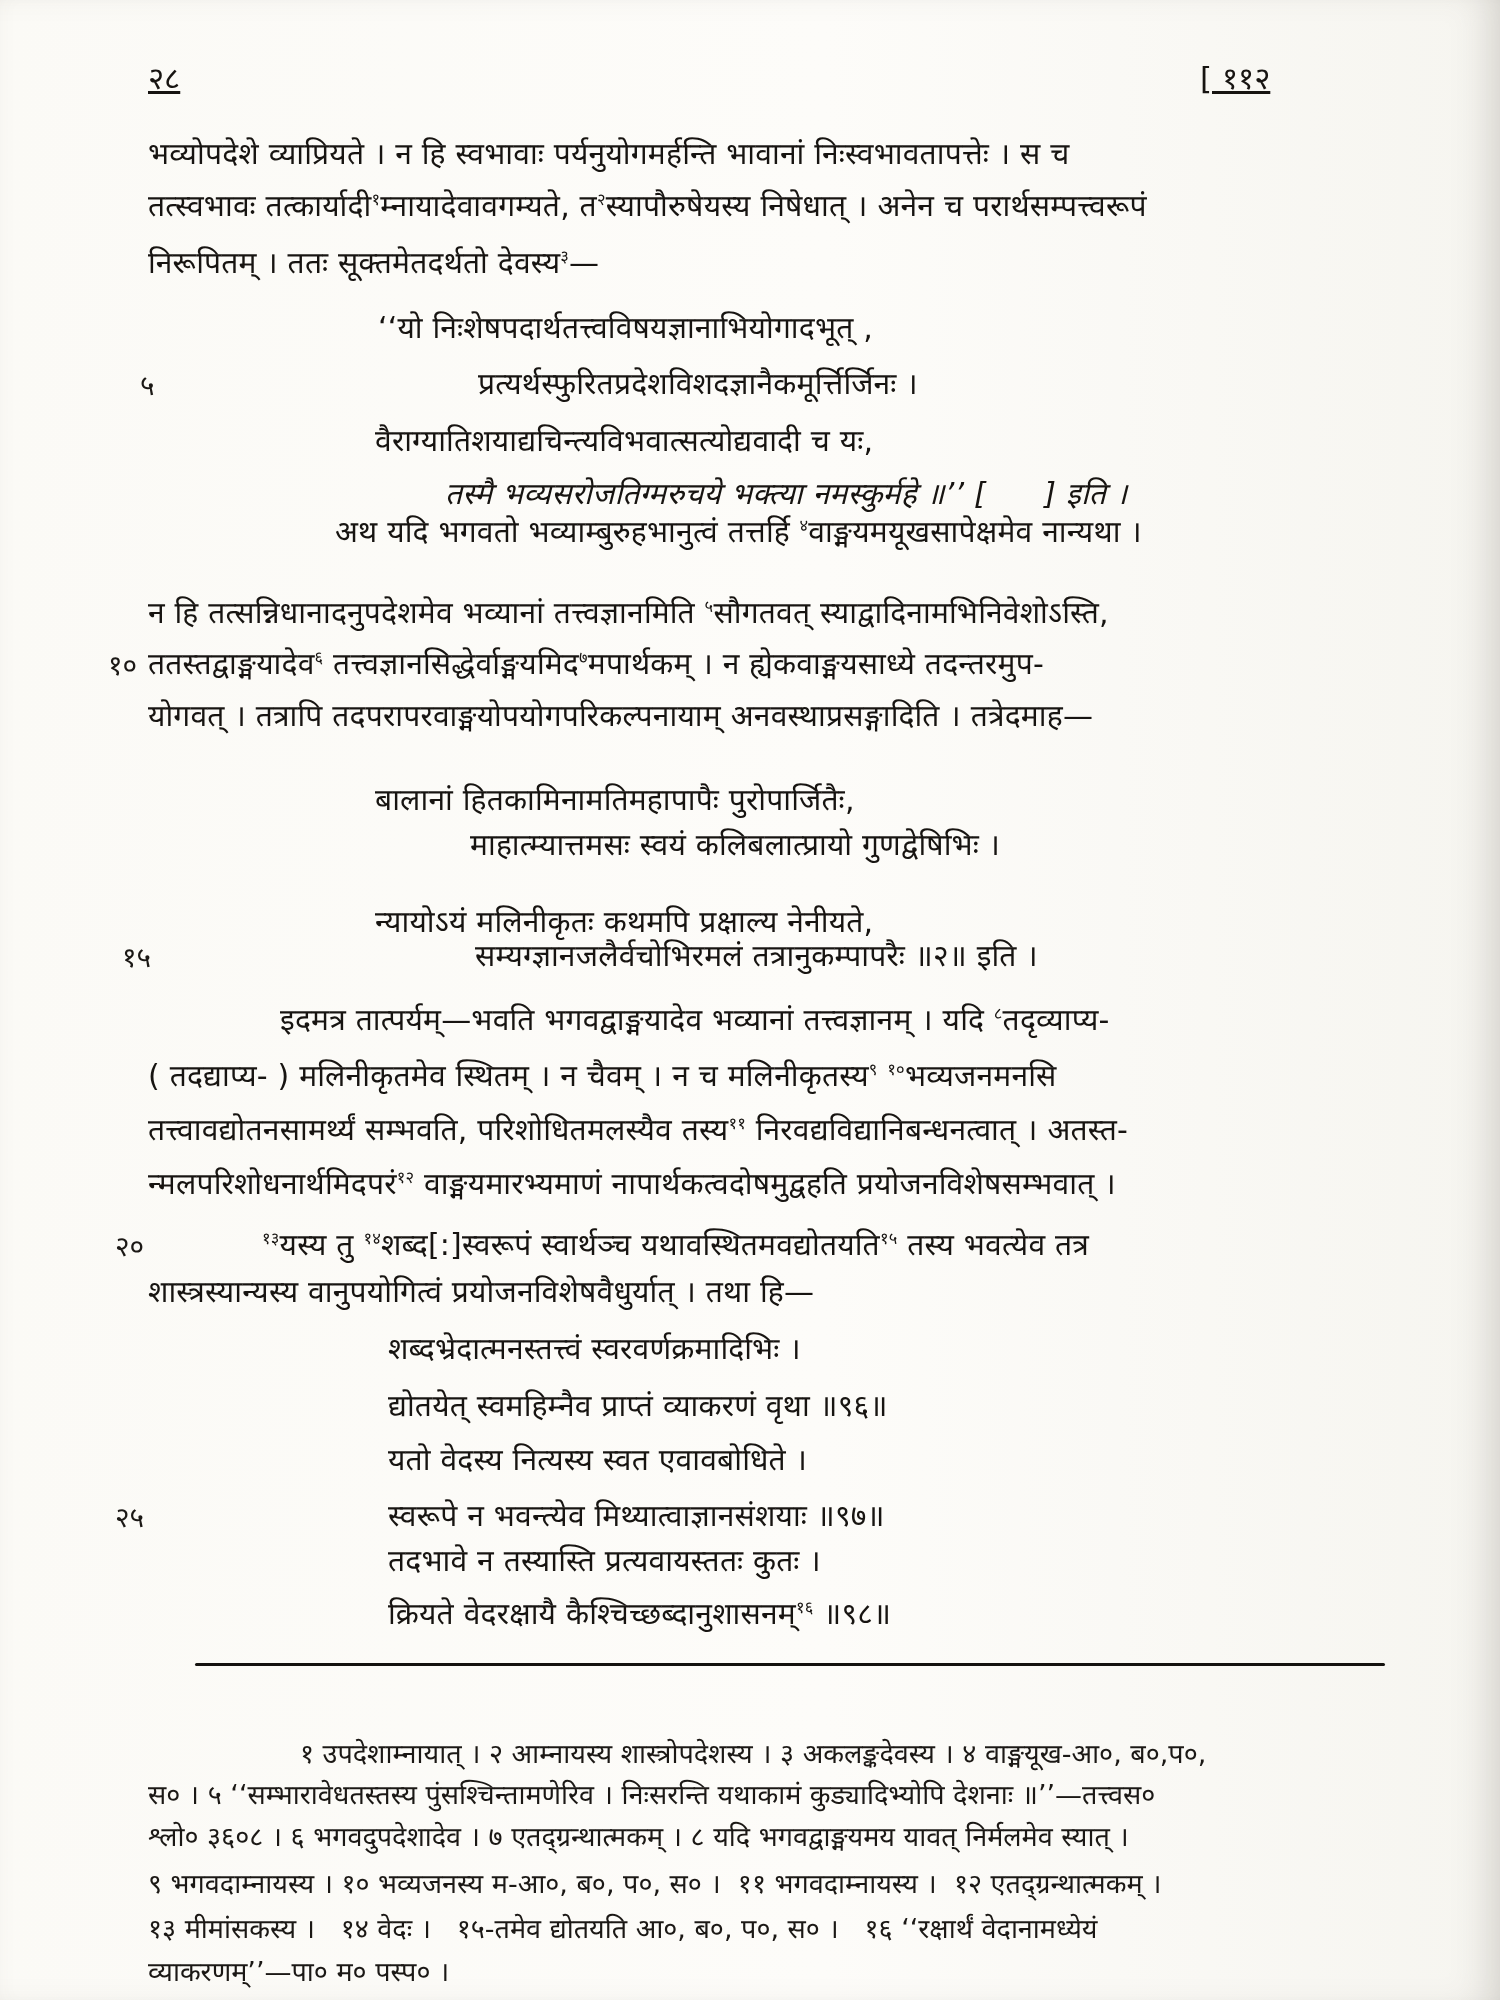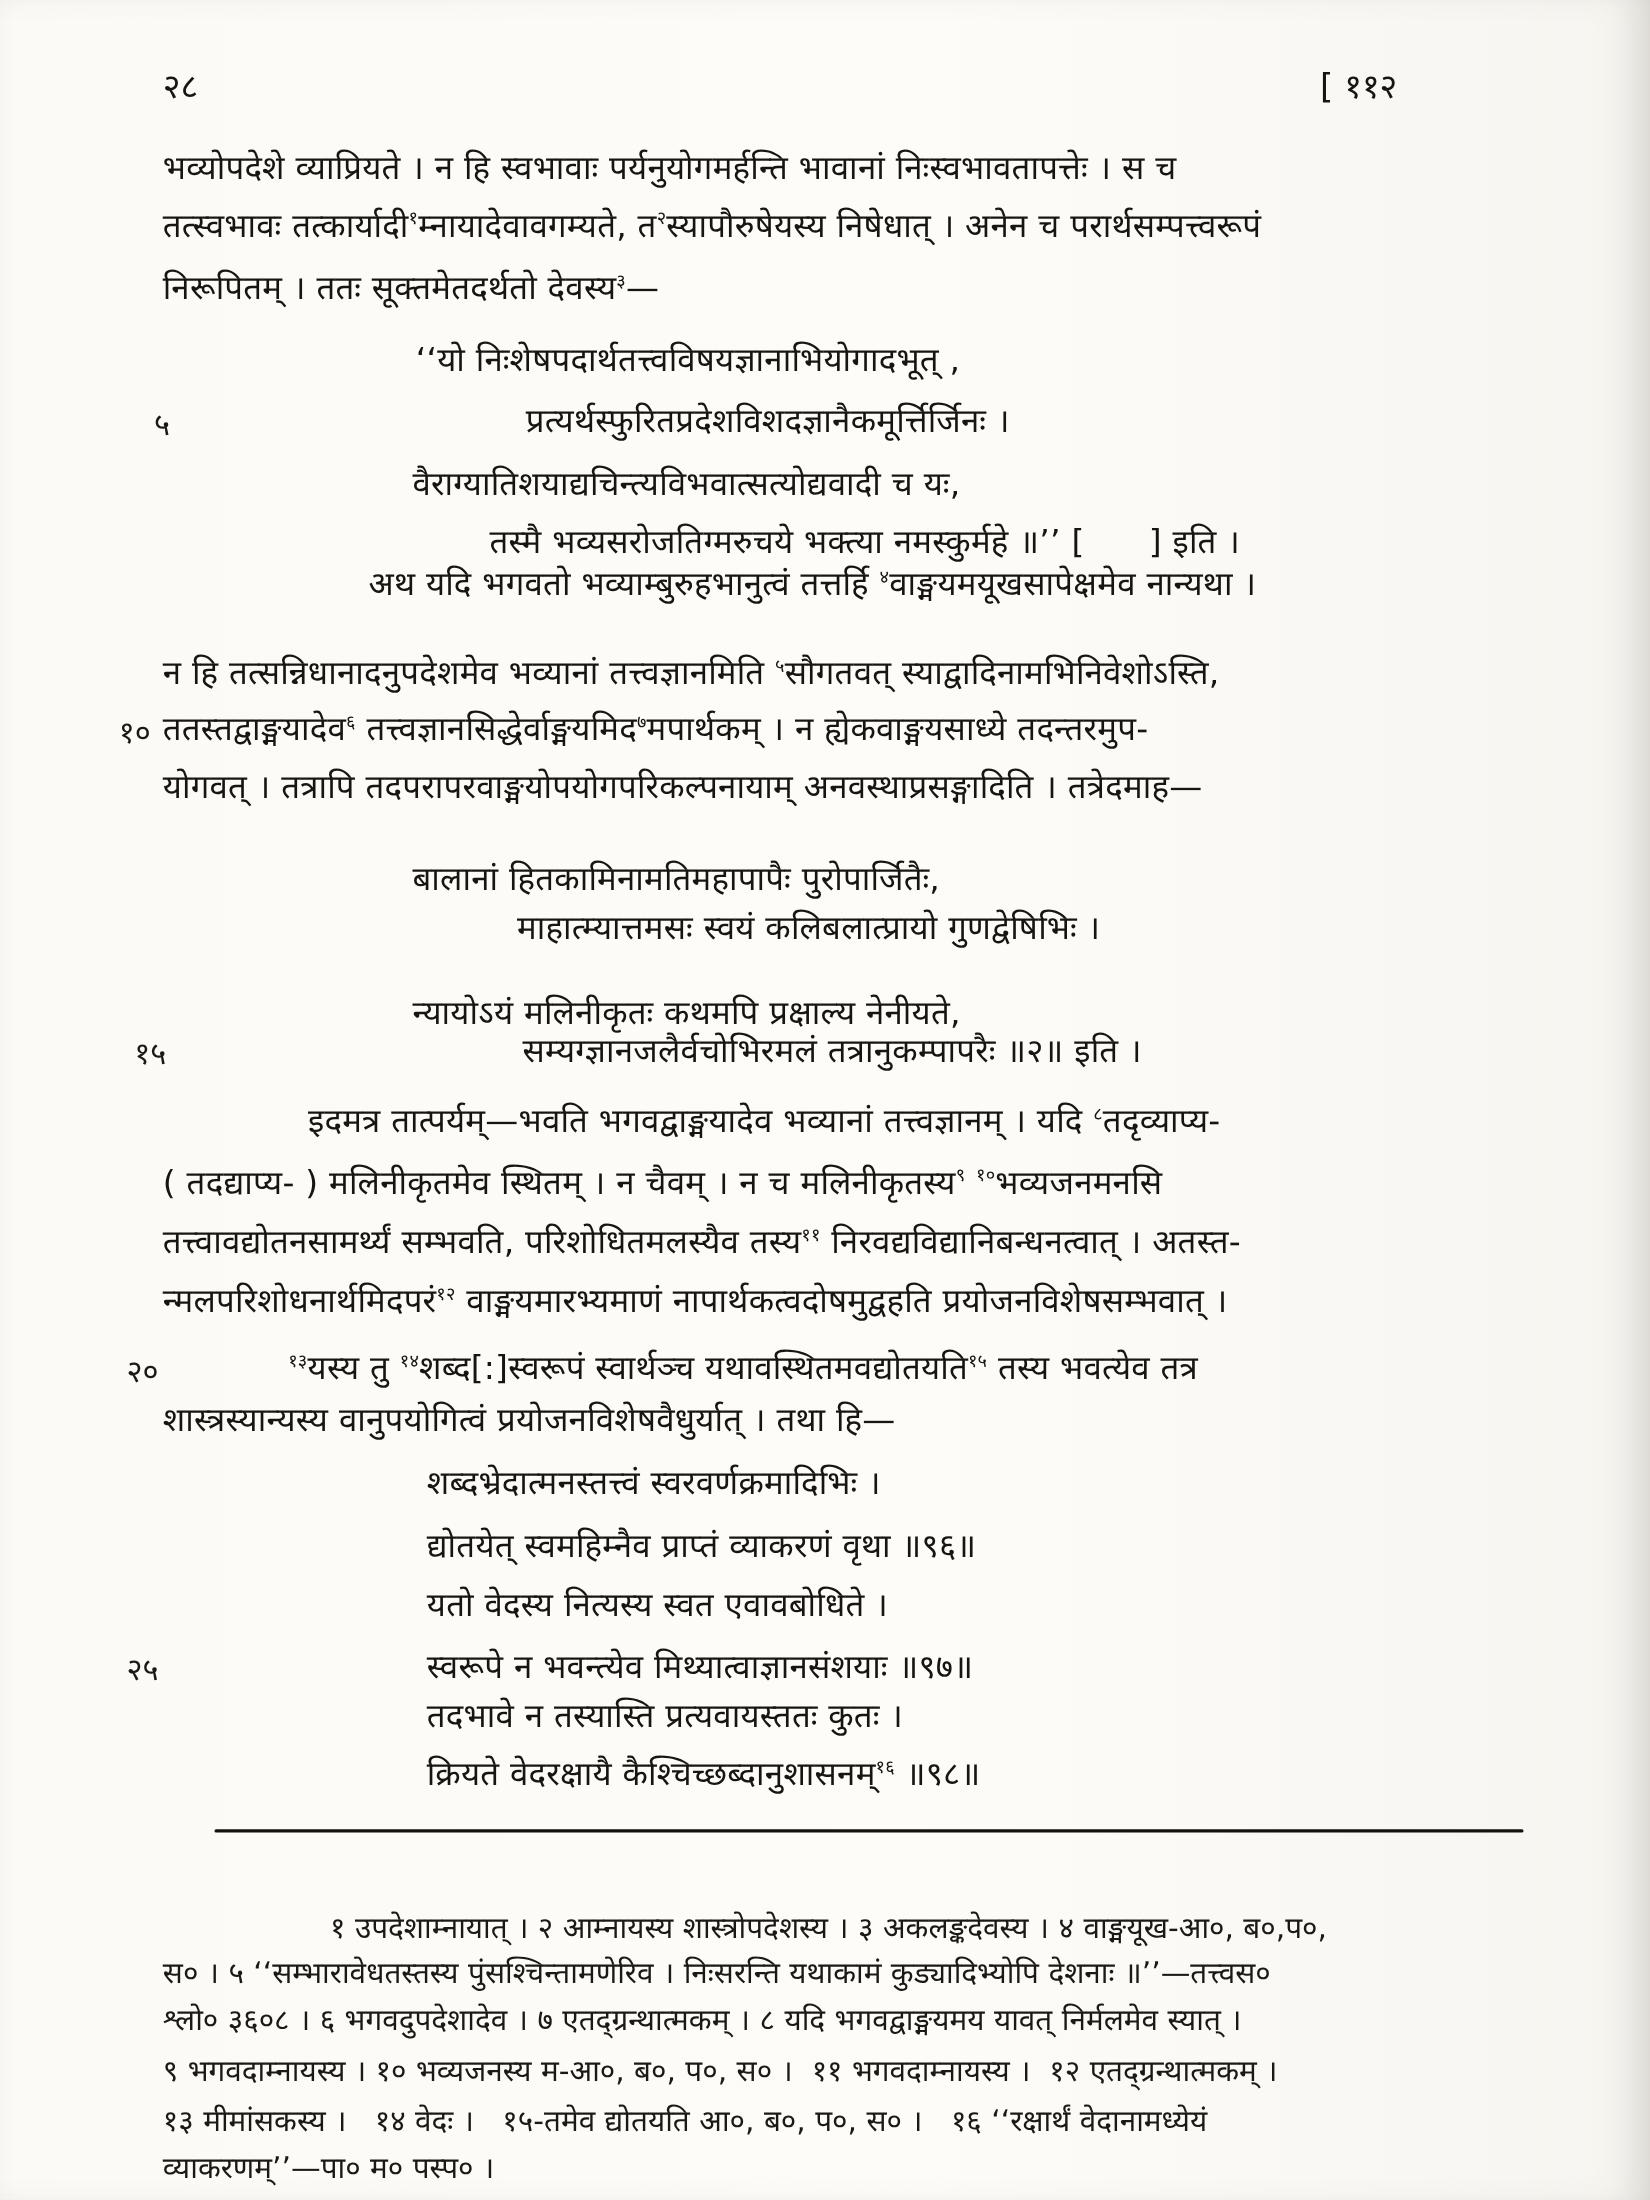--- a/index.html
+++ b/index.html
@@ -6,21 +6,21 @@
   body{
     width:1500px;height:2000px;
     background:#f4f3ef;
     font-family:"DejaVu Sans","Liberation Serif",sans-serif;
   }
   #page{
     position:relative;width:1500px;height:2000px;overflow:hidden;
     background:linear-gradient(90deg,#fbfaf6 0%,#fdfcf9 55%,#f6f5f0 100%);
     color:#171411;
   }
-  .hdr-item{position:absolute;top:56px;font-size:31px;white-space:pre;}
+  .hdr-item{position:absolute;top:56px;font-size:31px;white-space:pre;text-decoration:underline;}
   #hdr-left{left:148px;}
   #hdr-title{left:0;width:1500px;text-align:center;letter-spacing:1px;}
   #hdr-right{left:1200px;}
   .line{
     position:absolute;font-size:30px;line-height:1.25;
     white-space:pre;letter-spacing:0.2px;
   }
   .margin-num{
     position:absolute;font-size:28px;white-space:pre;color:#1b1815;
   }
@@ -45,21 +45,21 @@
   <div class="hdr-item" id="hdr-left">२८</div>
   <div class="hdr-item" id="hdr-right">[ ११२</div>
 
   <div id="body-layer">
       <div class="line" style="left: 148px; top: 135px;">भव्योपदेशे व्याप्रियते । न हि स्वभावाः पर्यनुयोगमर्हन्ति भावानां निःस्वभावतापत्तेः । स च</div>
       <div class="line" style="left: 148px; top: 187px;">तत्स्वभावः तत्कार्यादी<sup>१</sup>म्नायादेवावगम्यते, त<sup>२</sup>स्यापौरुषेयस्य निषेधात् । अनेन च परार्थसम्पत्त्वरूपं</div>
       <div class="line" style="left: 148px; top: 244px;">निरूपितम् । ततः सूक्तमेतदर्थतो देवस्य<sup>३</sup>—</div>
       <div class="line" style="left: 378px; top: 309px;">‘‘यो निःशेषपदार्थतत्त्वविषयज्ञानाभियोगादभूत् ,</div>
       <div class="line" style="left: 478px; top: 365px;">प्रत्यर्थस्फुरितप्रदेशविशदज्ञानैकमूर्त्तिर्जिनः ।</div>
       <div class="line" style="left: 375px; top: 422px;">वैराग्यातिशयाद्यचिन्त्यविभवात्सत्योद्यवादी च यः,</div>
-      <div class="line" style="left: 445px; top: 475px;">तस्मै भव्यसरोजतिग्मरुचये भक्त्या नमस्कुर्महे ॥’’ [      ] इति ।</div>
+      <div class="line" style="left: 445px; top: 475px; font-style: italic;">तस्मै भव्यसरोजतिग्मरुचये भक्त्या नमस्कुर्महे ॥’’ [      ] इति ।</div>
       <div class="line" style="left: 335px; top: 513px;">अथ यदि भगवतो भव्याम्बुरुहभानुत्वं तत्तर्हि <sup>४</sup>वाङ्मयमयूखसापेक्षमेव नान्यथा ।</div>
       <div class="line" style="left: 148px; top: 594px;">न हि तत्सन्निधानादनुपदेशमेव भव्यानां तत्त्वज्ञानमिति <sup>५</sup>सौगतवत् स्याद्वादिनामभिनिवेशोऽस्ति,</div>
       <div class="line" style="left: 148px; top: 645px; text-align: center;">ततस्तद्वाङ्मयादेव<sup>६</sup> तत्त्वज्ञानसिद्धेर्वाङ्मयमिद<sup>७</sup>मपार्थकम् । न ह्येकवाङ्मयसाध्ये तदन्तरमुप-</div>
       <div class="line" style="left: 148px; top: 697px;">योगवत् । तत्रापि तदपरापरवाङ्मयोपयोगपरिकल्पनायाम् अनवस्थाप्रसङ्गादिति । तत्रेदमाह—</div>
       <div class="line" style="left: 375px; top: 781px;">बालानां हितकामिनामतिमहापापैः पुरोपार्जितैः,</div>
       <div class="line" style="left: 470px; top: 826px;">माहात्म्यात्तमसः स्वयं कलिबलात्प्रायो गुणद्वेषिभिः ।</div>
       <div class="line" style="left: 375px; top: 880px; margin-top: 23px;">न्यायोऽयं मलिनीकृतः कथमपि प्रक्षाल्य नेनीयते,</div>
       <div class="line" style="left: 475px; top: 937px;">सम्यग्ज्ञानजलैर्वचोभिरमलं तत्रानुकम्पापरैः ॥२॥ इति ।</div>
       <div class="line" style="left: 280px; top: 1001px;">इदमत्र तात्पर्यम्—भवति भगवद्वाङ्मयादेव भव्यानां तत्त्वज्ञानम् । यदि <sup>८</sup>तदृव्याप्य-</div>
       <div class="line" style="left: 148px; top: 1057px;">( तदद्याप्य- ) मलिनीकृतमेव स्थितम् । न चैवम् । न च मलिनीकृतस्य<sup>९</sup> <sup>१०</sup>भव्यजनमनसि</div>

